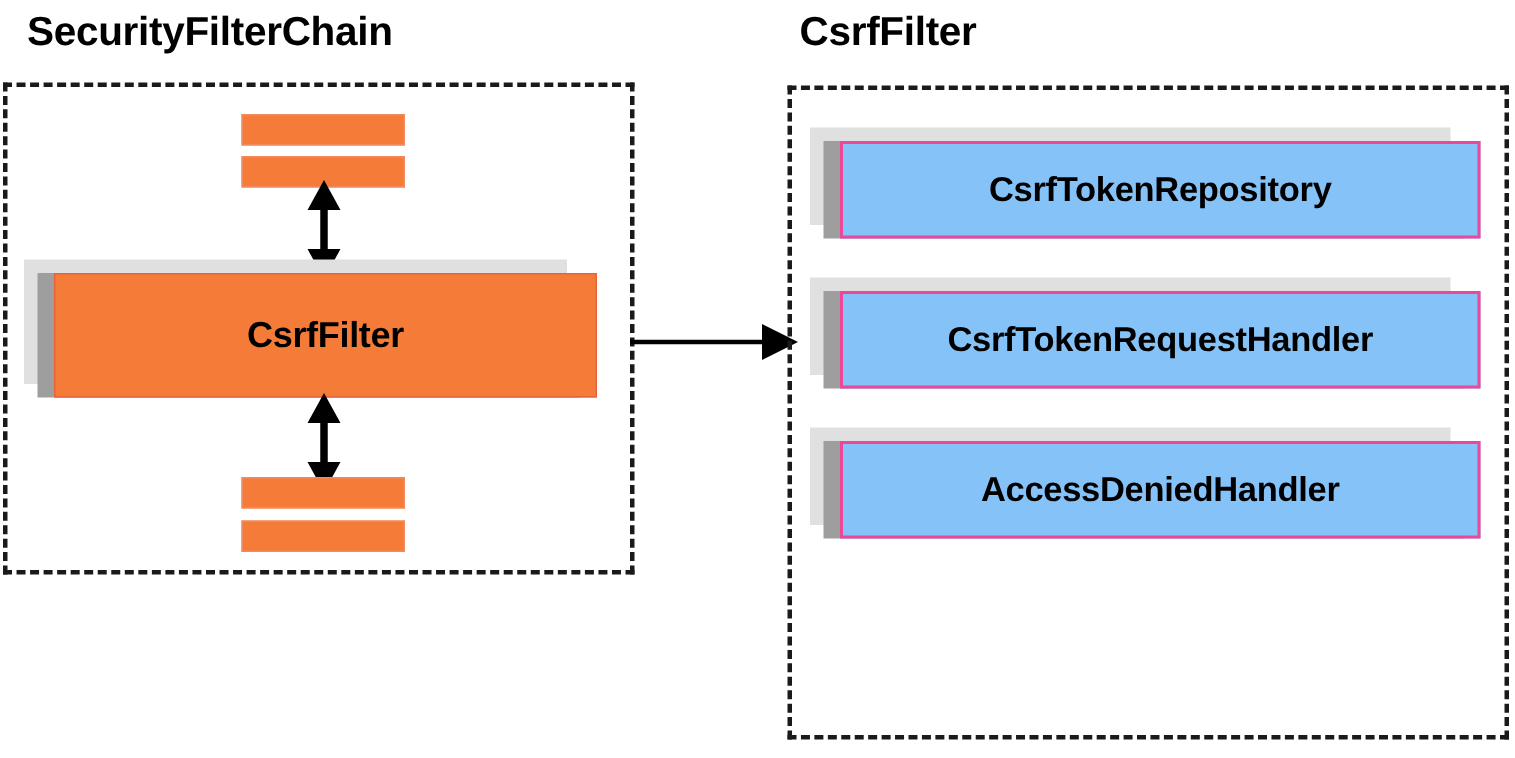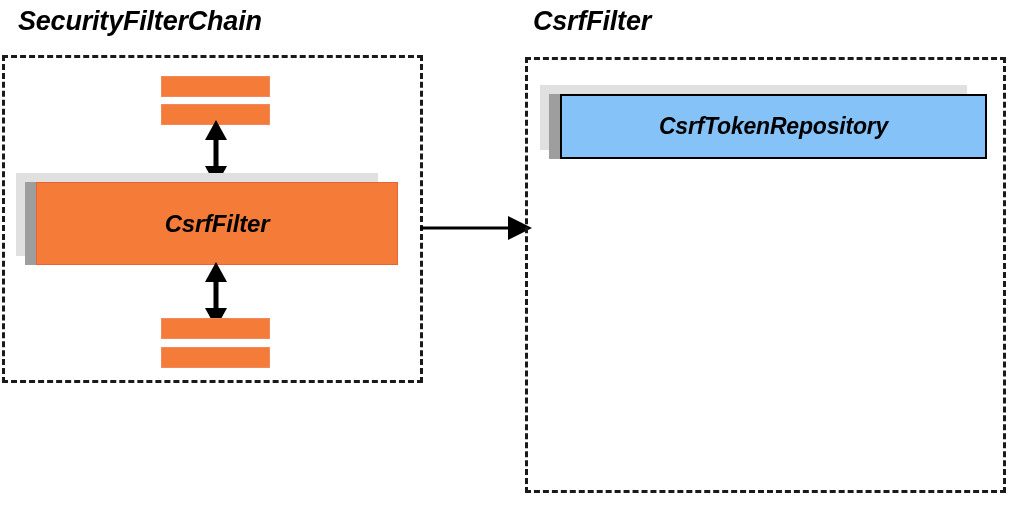--- a/index.html
+++ b/index.html
@@ -11,21 +11,20 @@
   body {
     font-family: "Liberation Sans", sans-serif;
     -webkit-font-smoothing: antialiased;
   }
   #canvas {
     position: relative;
     width: 1010px;
     height: 505px;
     background: #ffffff;
     overflow: hidden;
-    font-style: italic;
   }
 
   
   .panel-title {
     position: absolute;
     font-size: 27px;
     font-weight: bold;
     color: #000000;
     letter-spacing: -0.2px;
     white-space: nowrap;
@@ -71,21 +70,21 @@
   }
 
   
   .box-orange .face {
     background: #f57c38;
     border: 1px solid #e8623a;
   }
   
   .box-blue .face {
     background: #85c2f7;
-    border: 2px solid #000000;
+    border: 2px solid #ec4899;
   }
 
   .box-label {
     position: absolute;
     left: 0; top: 0;
     width: 100%; height: 100%;
     display: flex;
     align-items: center;
     justify-content: center;
     font-size: 23px;
@@ -169,16 +168,30 @@
   <div class="dashed-panel" id="panel-right"></div>
 
   <div class="shadow-box box-blue blue-row" id="blue-0">
     <div class="sh-light"></div>
     <div class="sh-dark"></div>
     <div class="face">
       <div class="box-label">CsrfTokenRepository</div>
     </div>
   </div>
 
+  <div class="shadow-box box-blue blue-row" id="blue-1">
+    <div class="sh-light"></div>
+    <div class="sh-dark"></div>
+    <div class="face">
+      <div class="box-label">CsrfTokenRequestHandler</div>
+    </div>
+  </div>
 
+  <div class="shadow-box box-blue blue-row" id="blue-2">
+    <div class="sh-light"></div>
+    <div class="sh-dark"></div>
+    <div class="face">
+      <div class="box-label">AccessDeniedHandler</div>
+    </div>
+  </div>
 
 
 </div>
 
 </body></html>

